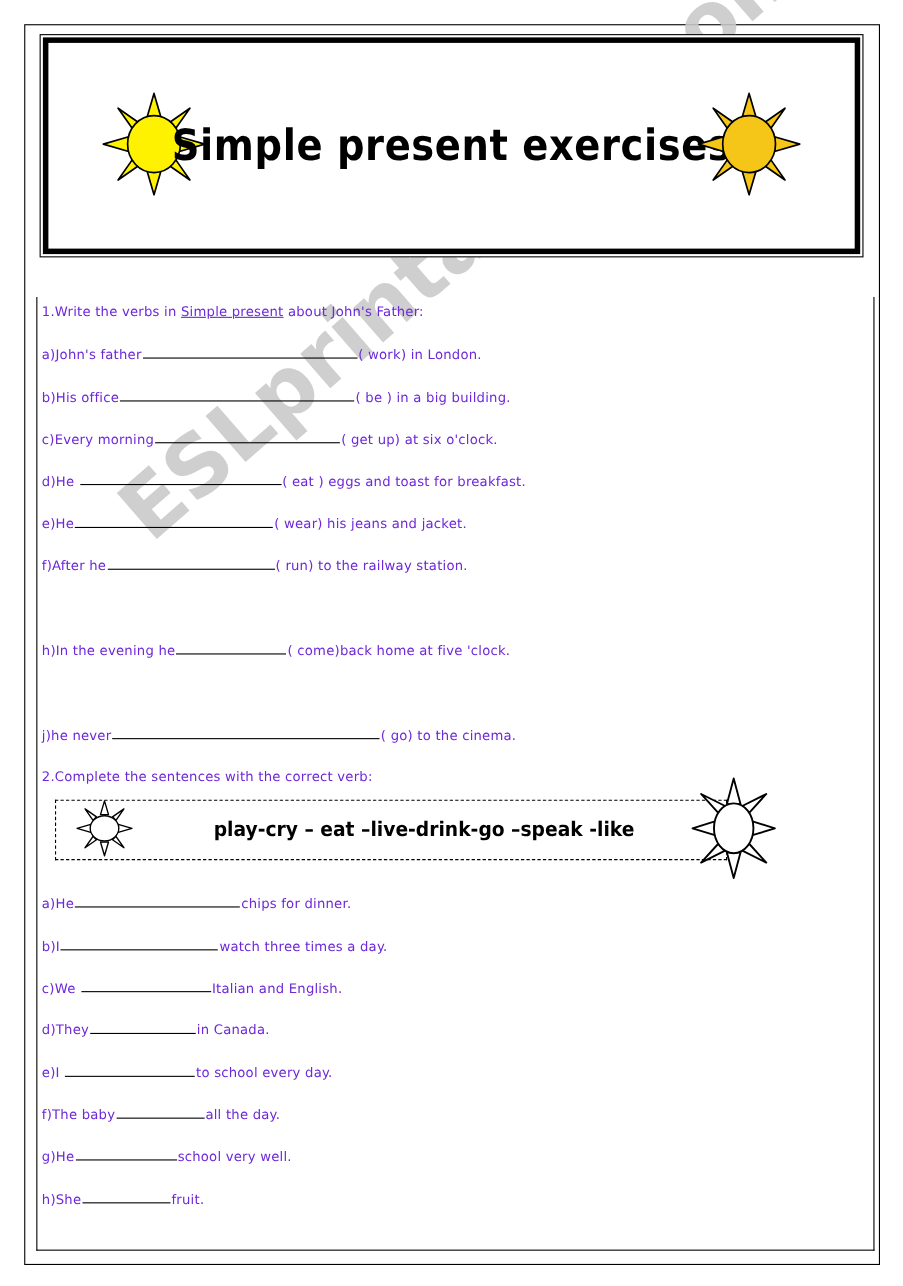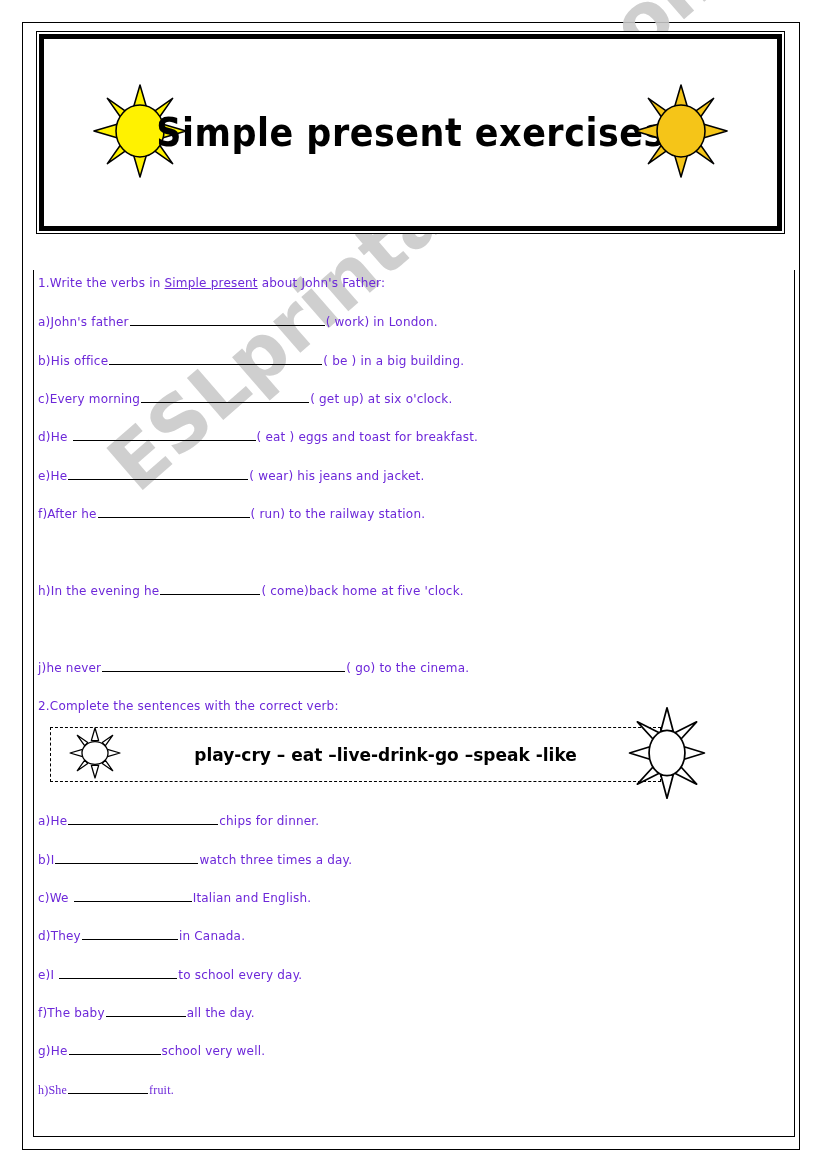--- a/index.html
+++ b/index.html
@@ -277,21 +277,21 @@
   </div>
 
   <div class="line" style="top:735px;">
     <span>f)</span><span>The baby</span><span class="blank" style="width:80px"></span><span>all the day.</span>
   </div>
 
   <div class="line" style="top:773px;">
     <span>g)</span><span>He</span><span class="blank" style="width:92px"></span><span>school very well.</span>
   </div>
 
-  <div class="line" style="top:812px;font-family:Liberation Serif, serif;">
+  <div class="line" style="top:812px;">
     <span>h)</span><span>She</span><span class="blank" style="width:80px"></span><span>fruit.</span>
   </div>
 
 </div>
 
 <div id="wordbank">
 
   <span id="wb-sun-left">
     <svg width="52" height="52" viewBox="0 0 100 100">
       <g stroke="#000" stroke-width="2.4" fill="#ffffff" stroke-linejoin="round">

